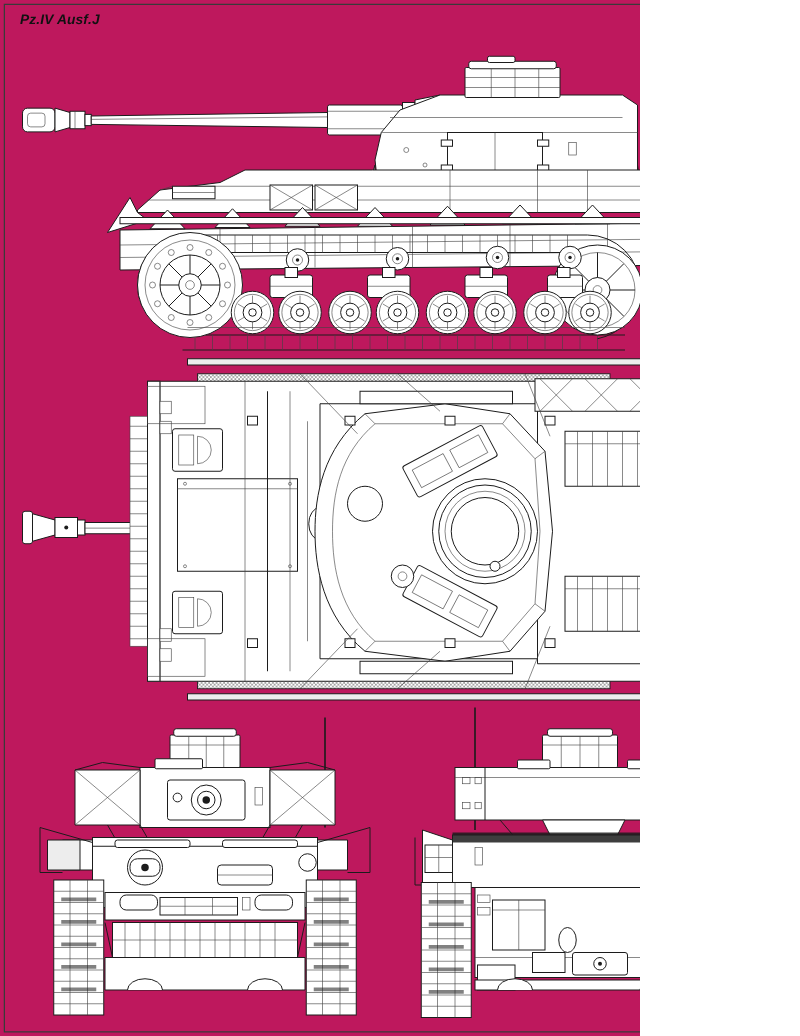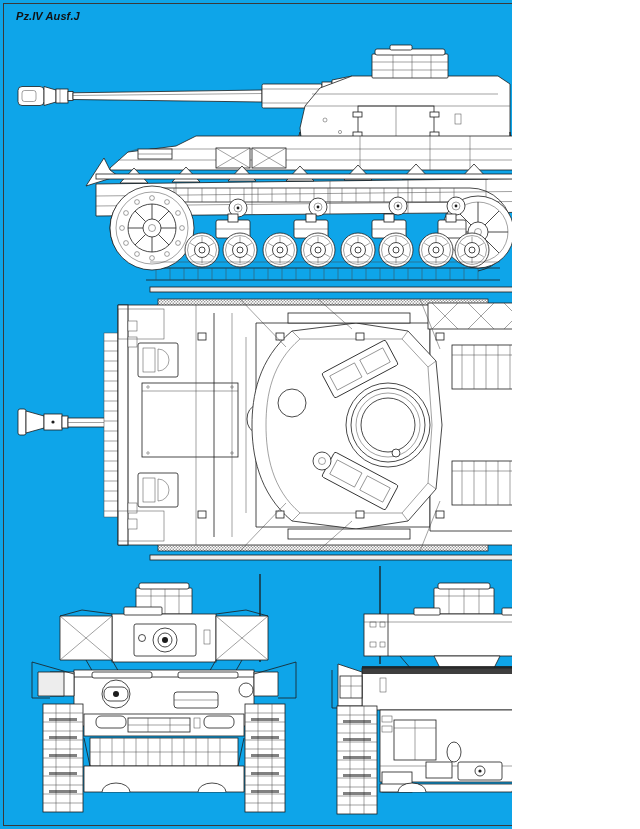--- a/index.html
+++ b/index.html
@@ -5,21 +5,21 @@
 <style>
   html,body{margin:0;padding:0;background:#ffffff;}
   body{
     font-family:"Liberation Sans", sans-serif;
     -webkit-font-smoothing:antialiased;
   }
   #sheet{
     position:relative;
     width:512px;
     height:829px;
-    background:#0ea5e9;
+    background:#be185d;
     box-sizing:border-box;
     overflow:hidden;
     text-decoration:underline;
   }
   
   #frame{
     position:absolute;
     left:3px; top:3px;
     width:634px; height:823px;
     border:1px solid #3a3a3a;

